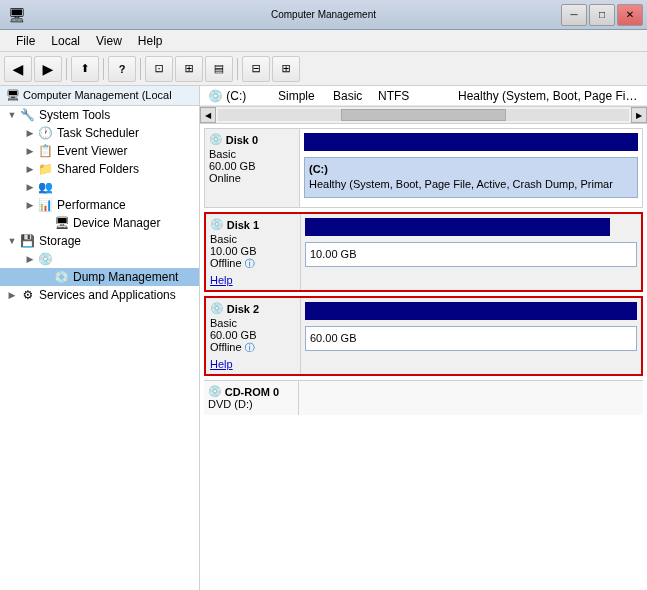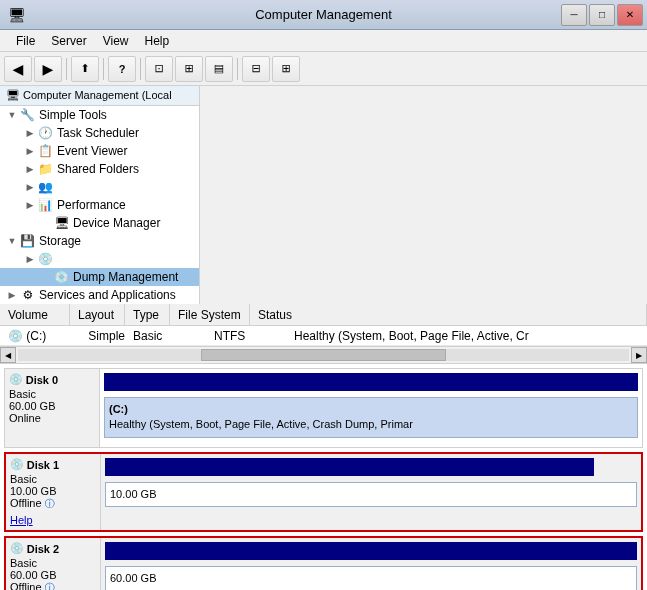--- a/index.html
+++ b/index.html
@@ -16,21 +16,21 @@
     .title-bar {
       background: linear-gradient(to bottom, #d0d8e8 0%, #b8c8d8 100%);
       height: 30px;
       display: flex;
       align-items: center;
       justify-content: center;
       border-bottom: 1px solid #8a9ab0;
       position: relative;
     }
     .title-text {
-      font-size: 13px;
+      font-size: 10px;
       font-weight: normal;
       color: #000;
     }
     .title-buttons {
       position: absolute;
       right: 4px;
       display: flex;
       gap: 2px;
     }
     .title-btn {
@@ -90,21 +90,20 @@
       width: 1px;
       height: 22px;
       background: #c0c0c0;
       margin: 0 2px;
     }
 
     
     .main-layout {
       display: flex;
       height: calc(590px - 30px - 22px - 34px);
-      flex-direction: column;
     }
 
     
     .tree-panel {
       width: 200px;
       background: #fff;
       border-right: 1px solid #d0d0d0;
       overflow: hidden;
       flex-shrink: 0;
     }
@@ -318,21 +317,21 @@
   <span class="title-text">Computer Management</span>
   <div class="title-buttons">
     <div class="title-btn">─</div>
     <div class="title-btn">□</div>
     <div class="title-btn" style="background:linear-gradient(to bottom,#e88,#d66);">✕</div>
   </div>
 </div>
 
 <div class="menu-bar">
   <div class="menu-item">File</div>
-  <div class="menu-item">Server</div>
+  <div class="menu-item">Local</div>
   <div class="menu-item">View</div>
   <div class="menu-item">Help</div>
 </div>
 
 <div class="toolbar">
   <div class="toolbar-btn">◀</div>
   <div class="toolbar-btn">▶</div>
   <div class="toolbar-separator"></div>
   <div class="toolbar-btn" style="font-size:11px;">⬆</div>
   <div class="toolbar-separator"></div>
@@ -350,21 +349,21 @@
 
   <div class="tree-panel">
     <div class="tree-header">
       <span>🖥 </span>
       <span>Computer Management (Local</span>
     </div>
 
     <div class="tree-item" style="padding-left:4px;">
       <span class="tree-expand">▼</span>
       <span class="tree-icon">🔧</span>
-      <span class="tree-label">Simple Tools</span>
+      <span class="tree-label">System Tools</span>
     </div>
 
     <div class="tree-item" style="padding-left:22px;">
       <span class="tree-expand">▶</span>
       <span class="tree-icon">🕐</span>
       <span class="tree-label">Task Scheduler</span>
     </div>
 
     <div class="tree-item" style="padding-left:22px;">
       <span class="tree-expand">▶</span>
@@ -414,36 +413,29 @@
 
     <div class="tree-item" style="padding-left:4px;">
       <span class="tree-expand">▶</span>
       <span class="tree-icon">⚙</span>
       <span class="tree-label">Services and Applications</span>
     </div>
   </div>
 
   <div class="right-panel">
 
-    <div class="col-headers">
-      <div class="col-header" style="width:70px;">Volume</div>
-      <div class="col-header" style="width:55px;">Layout</div>
-      <div class="col-header" style="width:45px;">Type</div>
-      <div class="col-header" style="width:80px;">File System</div>
-      <div class="col-header" style="flex:1;">Status</div>
-    </div>
 
     <div class="table-row">
       <div class="table-cell" style="width:70px;">
         <span>💿</span>
         <span>(C:)</span>
       </div>
-      <div class="table-cell" style="width:55px;text-align:right;">Simple</div>
+      <div class="table-cell" style="width:55px;">Simple</div>
       <div class="table-cell" style="width:45px;">Basic</div>
-      <div class="table-cell" style="width:80px;margin-left:36px;">NTFS</div>
+      <div class="table-cell" style="width:80px;">NTFS</div>
       <div class="table-cell" style="flex:1;">Healthy (System, Boot, Page File, Active, Cr</div>
     </div>
 
     <div class="scrollbar-area">
       <div class="scrollbar-left-btn">◀</div>
       <div class="scrollbar-track">
         <div class="scrollbar-thumb"></div>
       </div>
       <div class="scrollbar-right-btn">▶</div>
     </div>

